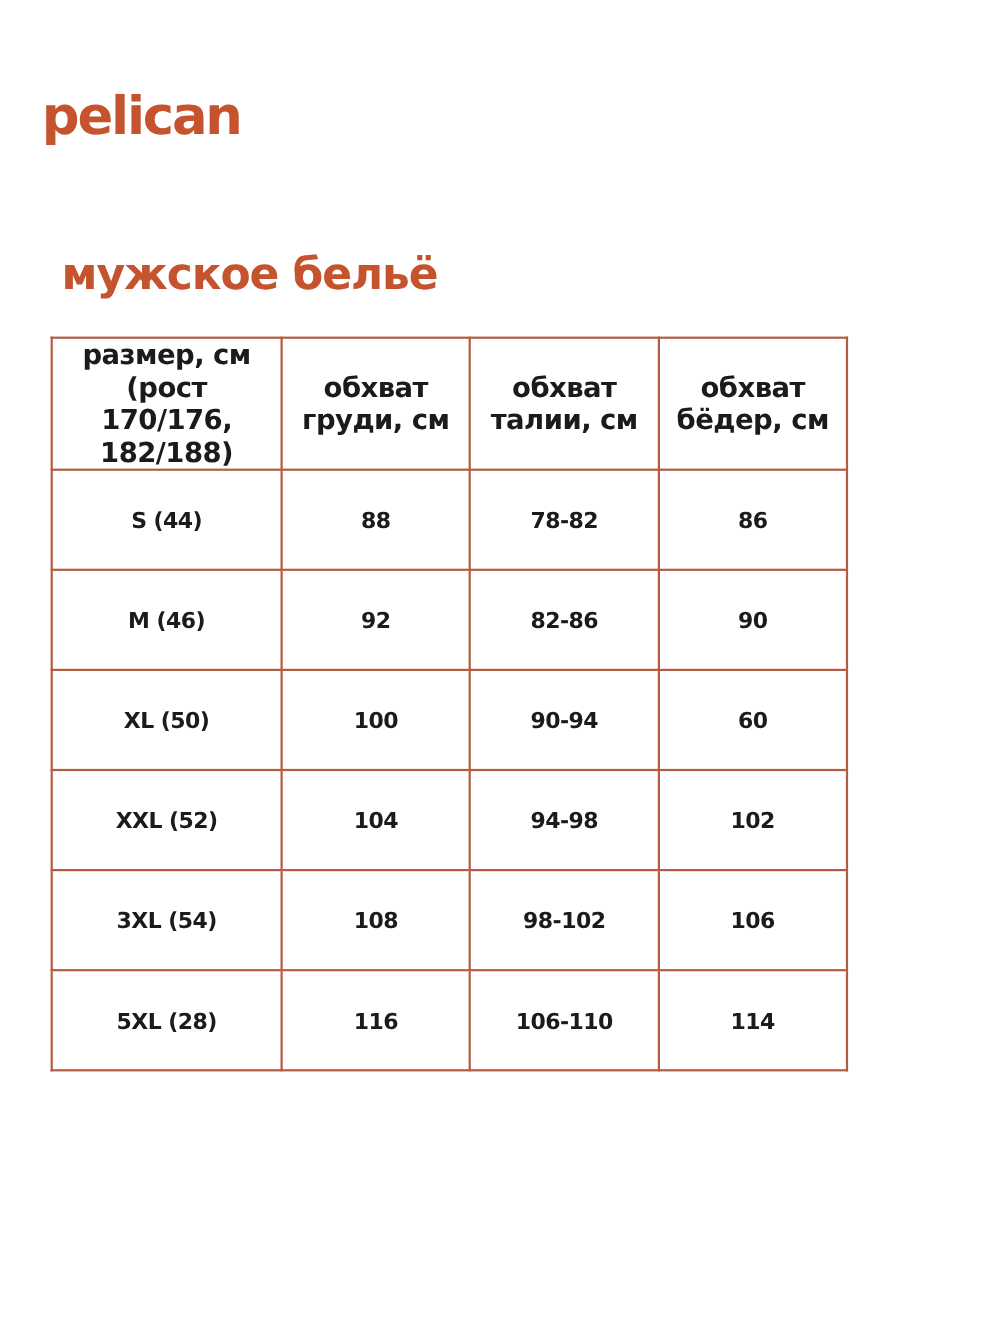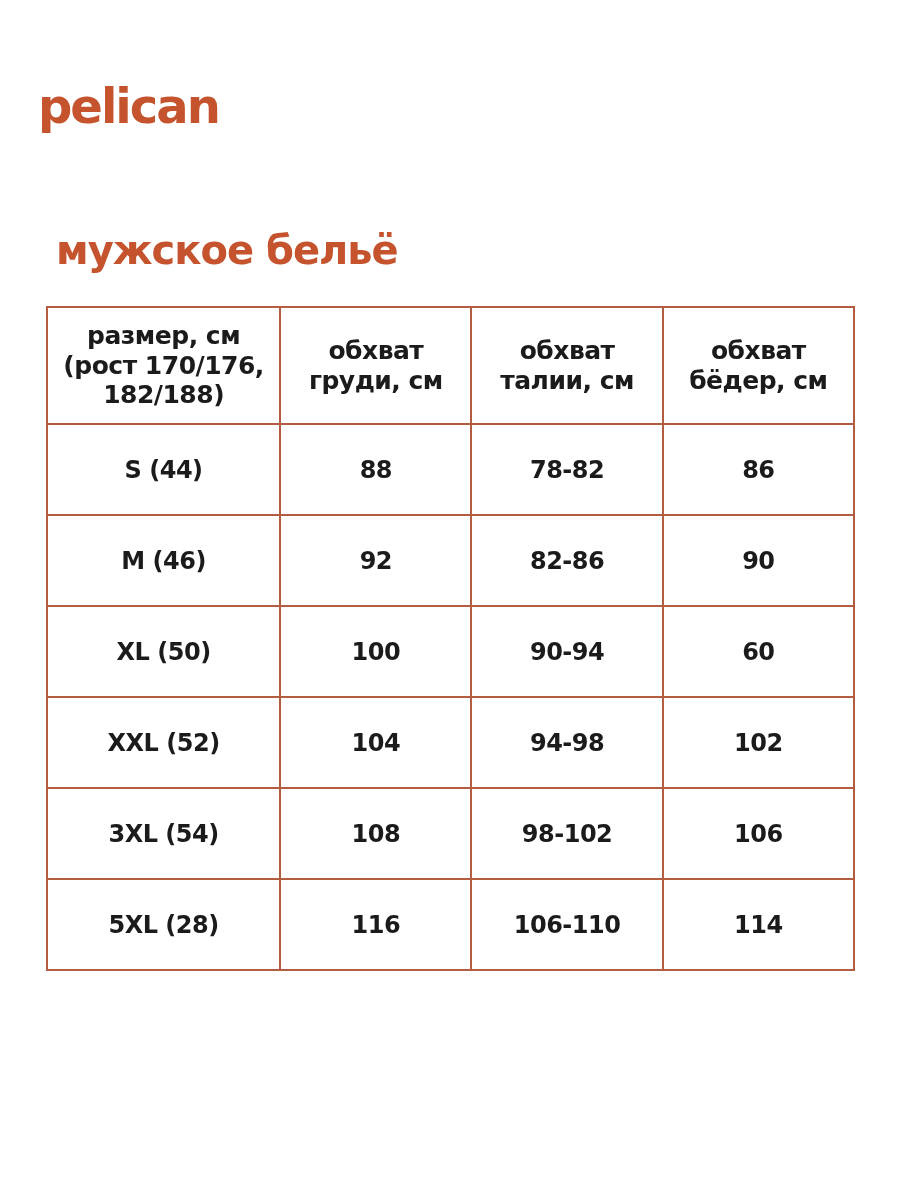--- a/index.html
+++ b/index.html
@@ -36,21 +36,21 @@
     font-size: 40px;
     line-height: 1.2;
     font-weight: 700;
     letter-spacing: -1px;
     color: var(--accent);
   }
   table.size-table {
     position: absolute;
     left: 46px;
     top: 306px;
-    width: 809px;
+    width: 725px;
     border-collapse: collapse;
     table-layout: fixed;
   }
   .size-table th,
   .size-table td {
     border: 2px solid var(--table-border);
     text-align: center;
     vertical-align: middle;
     font-weight: 700;
     color: var(--text);
@@ -58,21 +58,21 @@
   }
   .size-table th {
     height: 117px;
     font-size: 25px;
     line-height: 1.18;
     white-space: pre-line;
     letter-spacing: -0.5px;
   }
   .size-table td {
     height: 91px;
-    font-size: 24px;
+    font-size: 20px;
     letter-spacing: -0.5px;
     margin-left: 28px;
   }
   .col-size  { width: 28.9%; }
   .col-chest { width: 23.7%; }
   .col-waist { width: 23.7%; }
   .col-hips  { width: 23.7%; }
 </style>
 </head>
 <body>

